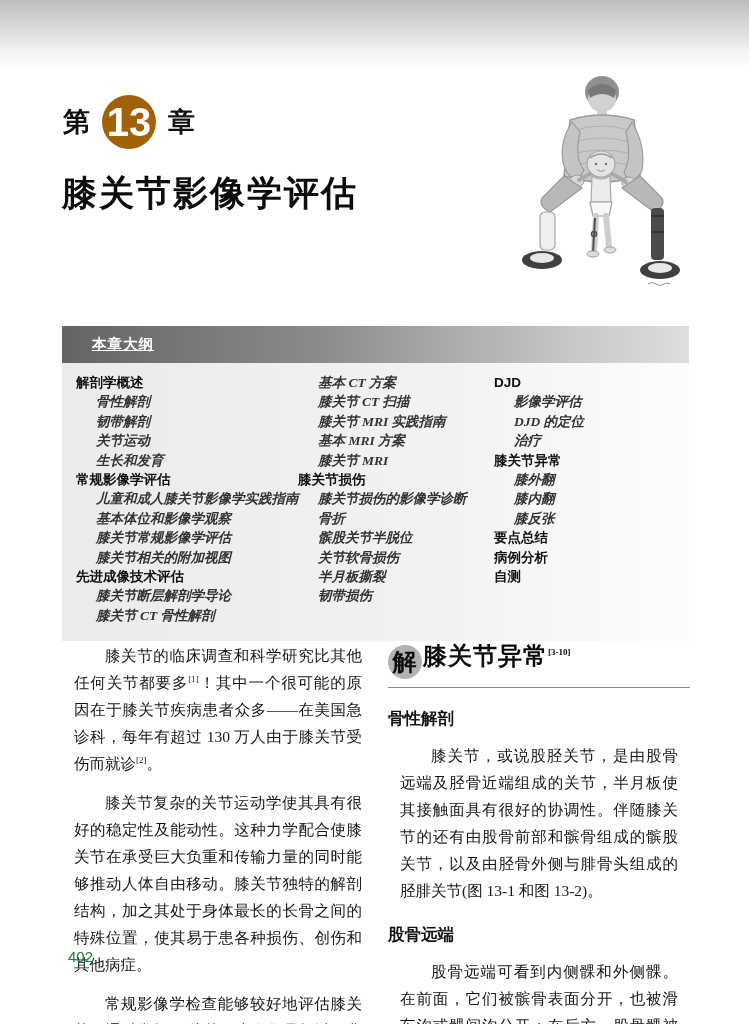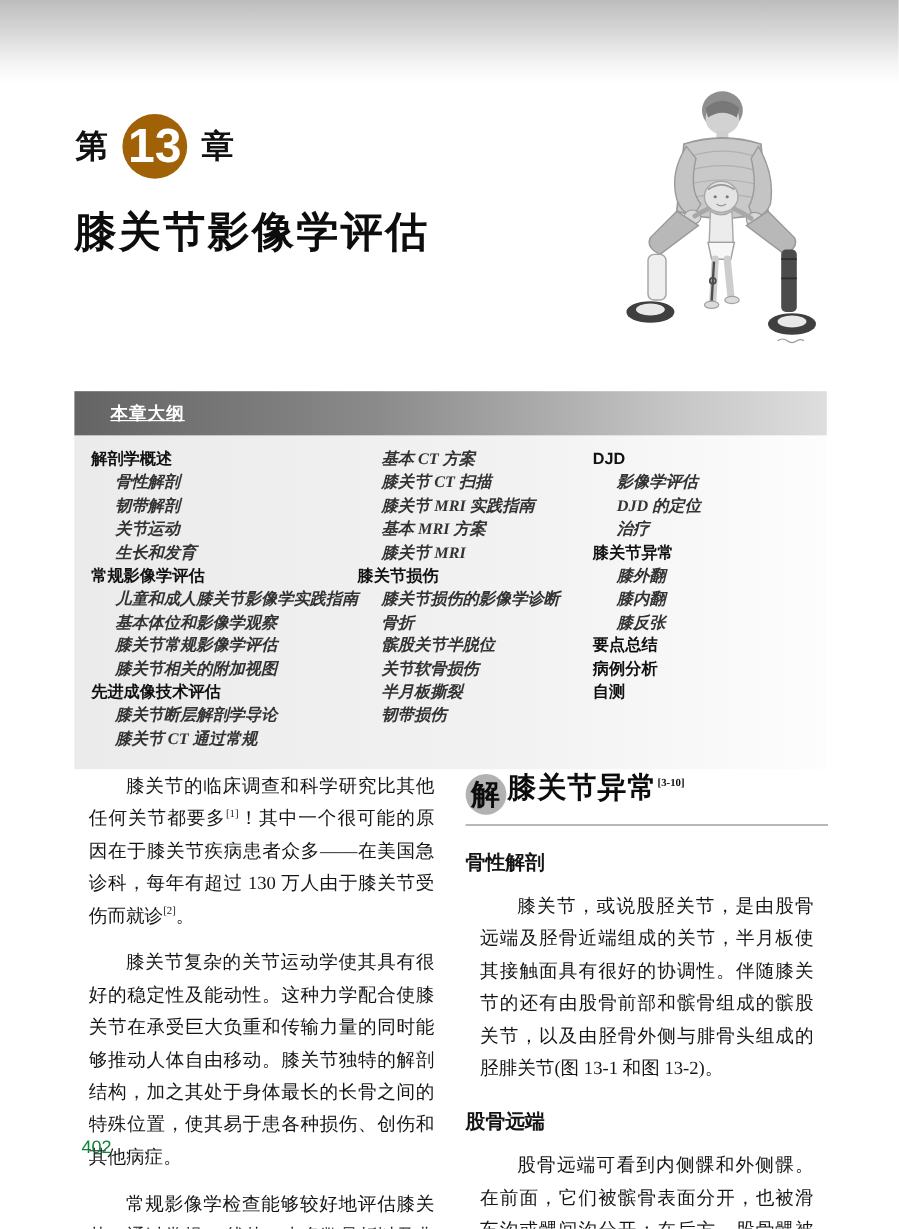--- a/index.html
+++ b/index.html
@@ -196,21 +196,21 @@
         <li class="sub">韧带解剖</li>
         <li class="sub">关节运动</li>
         <li class="sub">生长和发育</li>
         <li class="head">常规影像学评估</li>
         <li class="sub">儿童和成人膝关节影像学实践指南</li>
         <li class="sub">基本体位和影像学观察</li>
         <li class="sub">膝关节常规影像学评估</li>
         <li class="sub">膝关节相关的附加视图</li>
         <li class="head">先进成像技术评估</li>
         <li class="sub">膝关节断层解剖学导论</li>
-        <li class="sub">膝关节 CT 通过常规</li>
+        <li class="sub">膝关节 CT 骨性解剖</li>
       </ul>
       <ul class="outline-col c2">
         <li class="sub">基本 CT 方案</li>
         <li class="sub">膝关节 CT 扫描</li>
         <li class="sub">膝关节 MRI 实践指南</li>
         <li class="sub">基本 MRI 方案</li>
         <li class="sub">膝关节 MRI</li>
         <li class="head">膝关节损伤</li>
         <li class="sub">膝关节损伤的影像学诊断</li>
         <li class="sub">骨折</li>

